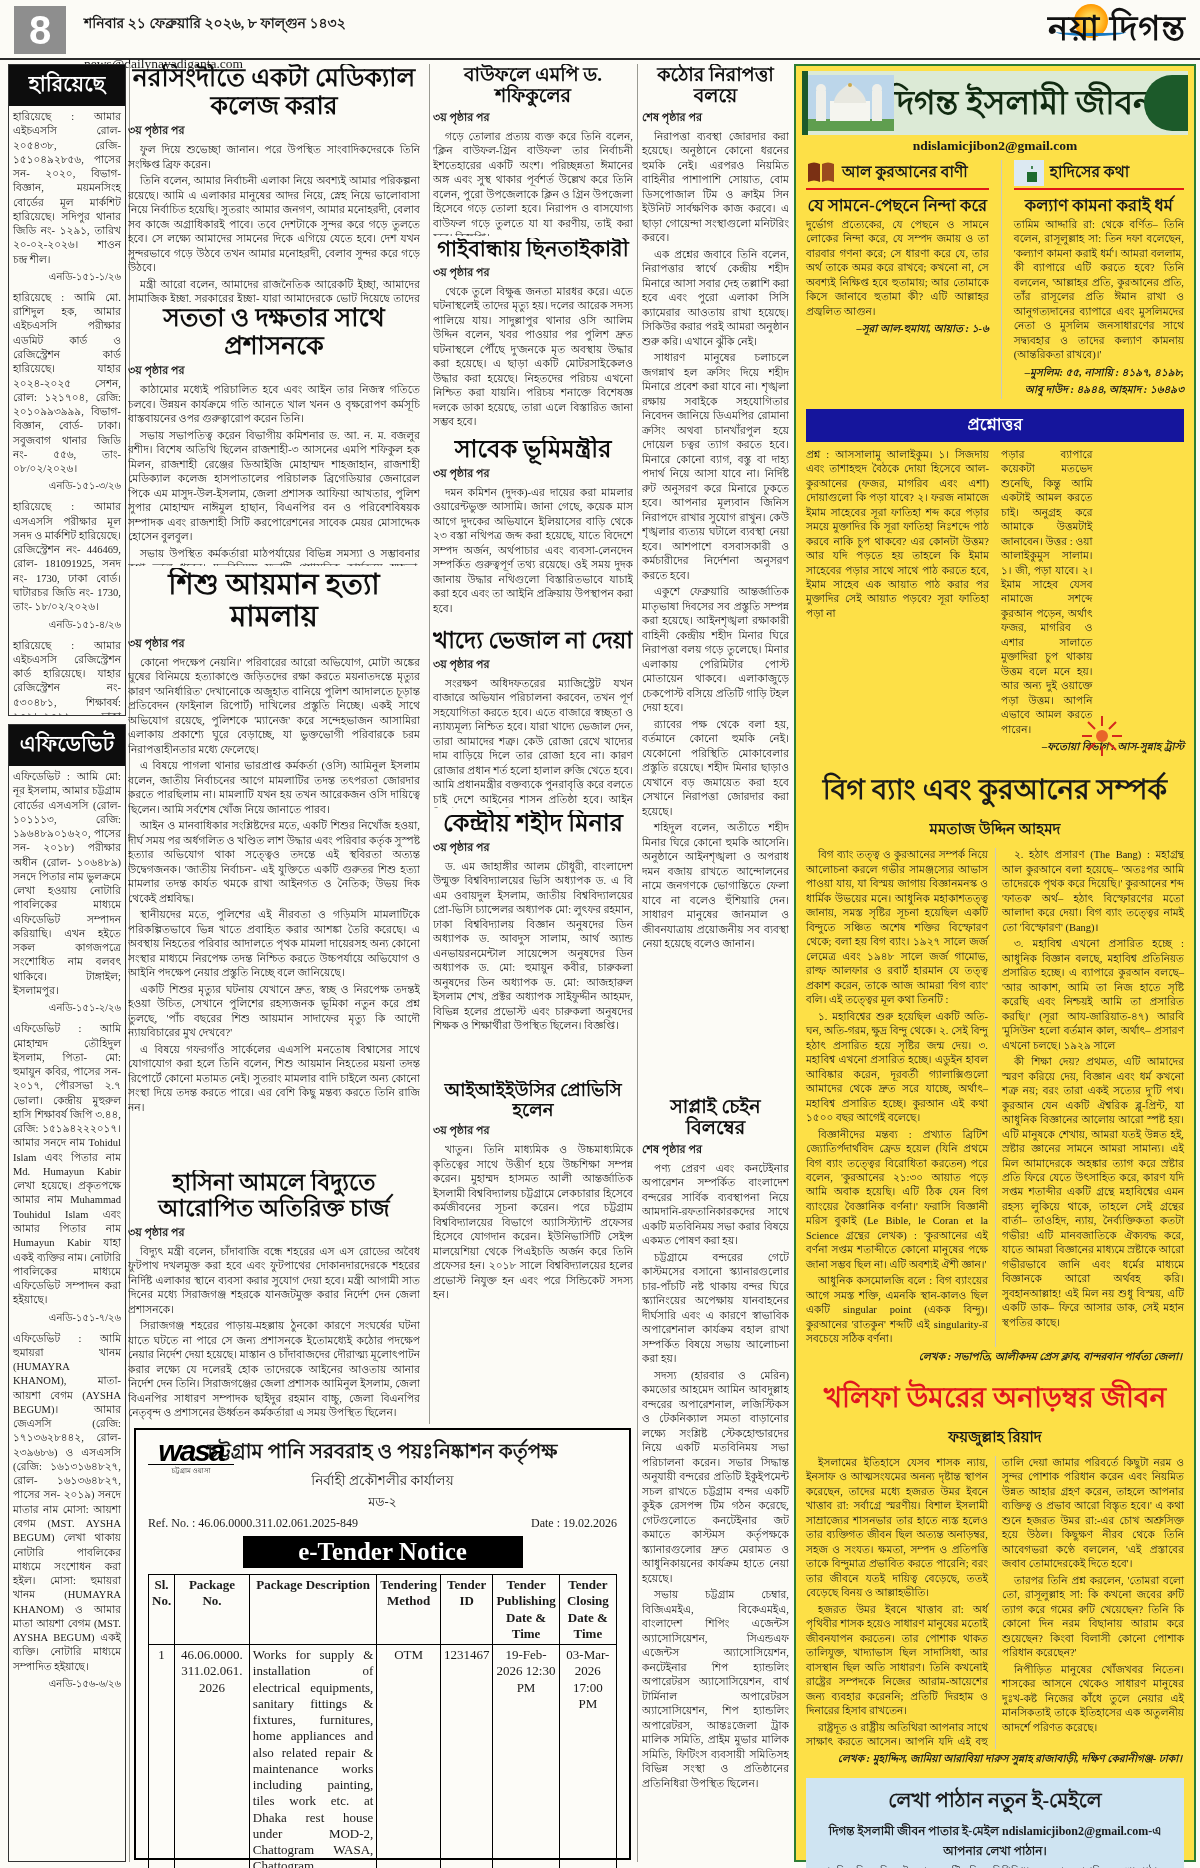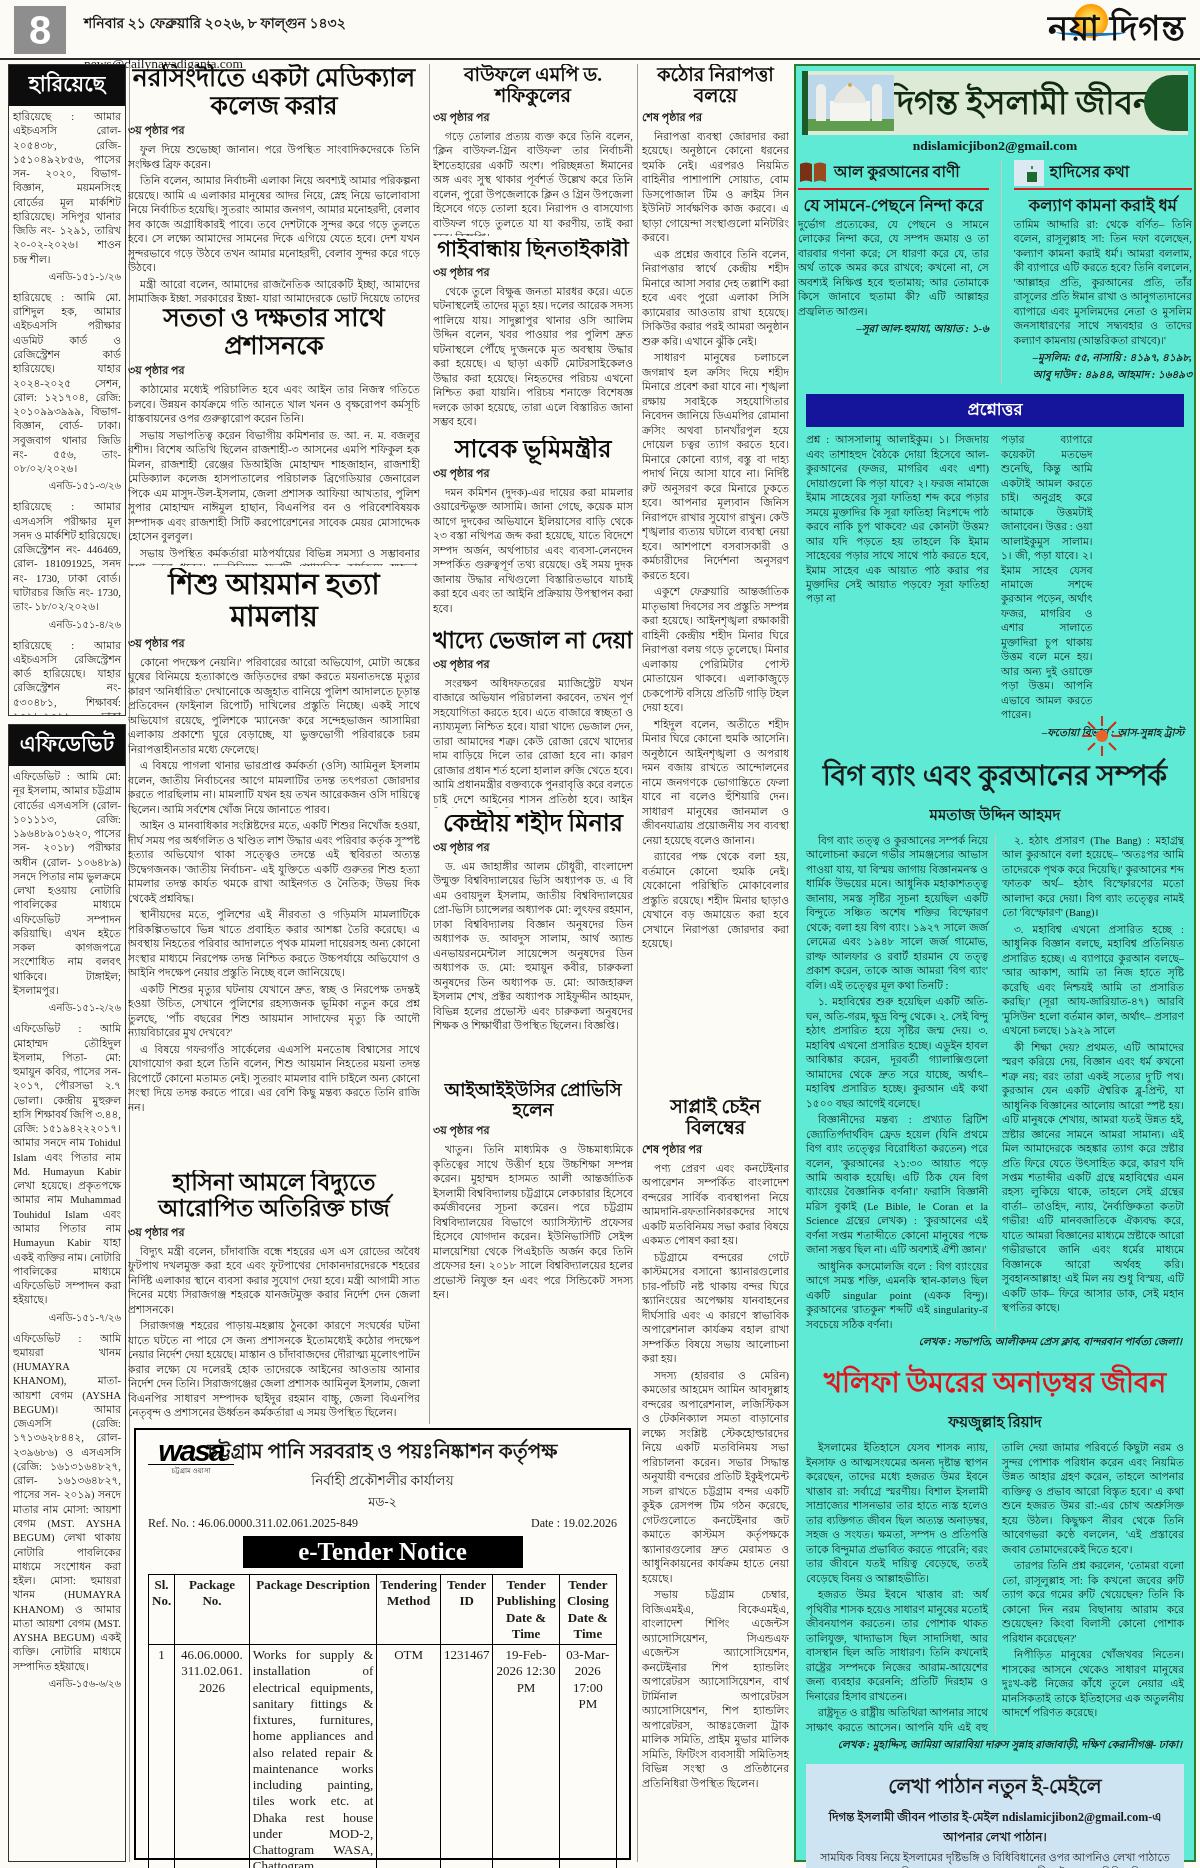--- a/index.html
+++ b/index.html
@@ -50,28 +50,28 @@
   .t-table { width:100%; border-collapse:collapse; font-size:13px; }
   .t-table th, .t-table td { border:1px solid #000; padding:2px 3px; text-align:center; vertical-align:top; line-height:1.25; }
   .t-table td.desc { text-align:justify; }
   .t-note { font-size:11.5px; text-align:justify; margin-top:5px; line-height:1.3; }
   .t-foot { display:flex; justify-content:space-between; margin-top:4px; }
   .t-codes { font-size:11.5px; display:flex; flex-direction:column; justify-content:space-between; height:86px; }
   .t-sign { text-align:center; font-size:11.5px; line-height:1.25; }
   .t-sign .name { font-weight:bold; font-size:12.5px; }
 
   
-  .islam { position:absolute; left:794px; top:64px; width:402px; height:1798px; border:2px solid #2e7d33; background:#5eead4; }
+  .islam { position:absolute; left:794px; top:64px; width:402px; height:1798px; border:2px solid #2e7d33; background:#fde047; }
   .i-band { position:relative; margin:5px 6px 0; height:64px; background:#dcead6; overflow:hidden; }
   .i-mosque { position:absolute; left:6px; top:4px; width:86px; height:56px; }
   .i-blob { position:absolute; right:0; top:4px; width:44px; height:56px; background:#1c5a2a; border-radius:30px 0 0 30px; }
   .i-strip { position:absolute; left:0; top:0; width:6px; height:64px; background:#1c5a2a; }
   .i-title { text-align:center; font-size:33px; font-weight:bold; line-height:64px; color:#102a10; padding-left:50px; }
   .i-email { text-align:center; font-size:13.5px; font-weight:bold; margin:3px 0 6px; }
-  .i-cols { display:flex; padding:0 2px; gap:12px; }
+  .i-cols { display:flex; padding:0 10px; gap:12px; }
   .i-half { width:50%; }
   .i-half + .i-half { border-left:1px solid #c9c9c0; padding-left:12px; }
   .sect-head { display:flex; align-items:flex-end; gap:6px; border-bottom:2px solid #e01818; padding-bottom:2px; }
   .sect-head .lbl { font-size:15.5px; font-weight:bold; }
   .sect-ico { width:30px; height:26px; display:inline-block; }
   .i-sub { text-align:center; font-size:16.5px; font-weight:bold; margin:6px 0 2px; line-height:1.2; }
   .i-body { font-size:10.5px; line-height:1.38; text-align:justify; }
   .i-attr { font-size:10.5px; font-weight:bold; font-style:italic; text-align:right; margin-top:2px; }
   .qa-banner { margin:10px 10px 6px; background:#15159c; color:#fff; text-align:center; font-size:16.5px; font-weight:bold; padding:3px 0; }
   .qa-row { display:flex; gap:12px; padding:0 10px; }
@@ -239,22 +239,22 @@
 
   <div class="col col4">
     <div class="art" style="height:1030px;">
       <h2 style="font-size:19px;">কঠোর নিরাপত্তা বলয়ে</h2>
       <div class="cont">শেষ পৃষ্ঠার পর</div>
       <div>
           <p>নিরাপত্তা ব্যবস্থা জোরদার করা হয়েছে। অনুষ্ঠানে কোনো ধরনের হুমকি নেই। এরপরও নিয়মিত বাহিনীর পাশাপাশি সোয়াত, বোম ডিসপোজাল টিম ও ক্রাইম সিন ইউনিট সার্বক্ষণিক কাজ করবে। এ ছাড়া গোয়েন্দা সংস্থাগুলো মনিটরিং করবে।</p>
           <p>এক প্রশ্নের জবাবে তিনি বলেন, নিরাপত্তার স্বার্থে কেন্দ্রীয় শহীদ মিনারে আসা সবার দেহ তল্লাশি করা হবে এবং পুরো এলাকা সিসি ক্যামেরার আওতায় রাখা হয়েছে। সিকিউর করার পরই আমরা অনুষ্ঠান শুরু করি। এখানে ঝুঁকি নেই।</p>
           <p>সাধারণ মানুষের চলাচলে জগন্নাথ হল ক্রসিং দিয়ে শহীদ মিনারে প্রবেশ করা যাবে না। শৃঙ্খলা রক্ষায় সবাইকে সহযোগিতার নিবেদন জানিয়ে ডিএমপির রোমানা ক্রসিং অথবা চানখাঁরপুল হয়ে দোয়েল চত্বর ত্যাগ করতে হবে। মিনারে কোনো ব্যাগ, বস্তু বা দাহ্য পদার্থ নিয়ে আসা যাবে না। নির্দিষ্ট রুট অনুসরণ করে মিনারে ঢুকতে হবে। আপনার মূল্যবান জিনিস নিরাপদে রাখার সুযোগ রাখুন। কেউ শৃঙ্খলার ব্যত্যয় ঘটালে ব্যবস্থা নেয়া হবে। আশপাশে বসবাসকারী ও কর্মচারীদের নির্দেশনা অনুসরণ করতে হবে।</p>
           <p>একুশে ফেব্রুয়ারি আন্তর্জাতিক মাতৃভাষা দিবসের সব প্রস্তুতি সম্পন্ন করা হয়েছে। আইনশৃঙ্খলা রক্ষাকারী বাহিনী কেন্দ্রীয় শহীদ মিনার ঘিরে নিরাপত্তা বলয় গড়ে তুলেছে। মিনার এলাকায় পেরিমিটার পোস্ট মোতায়েন থাকবে। এলাকাজুড়ে চেকপোস্ট বসিয়ে প্রতিটি গাড়ি টহল দেয়া হবে।</p>
+          <p>র‍্যাবের পক্ষ থেকে বলা হয়, বর্তমানে কোনো হুমকি নেই। যেকোনো পরিস্থিতি মোকাবেলার প্রস্তুতি রয়েছে। শহীদ মিনার ছাড়াও যেখানে বড় জমায়েত করা হবে সেখানে নিরাপত্তা জোরদার করা হয়েছে।</p>
           <p>শহিদুল বলেন, অতীতে শহীদ মিনার ঘিরে কোনো হুমকি আসেনি। অনুষ্ঠানে আইনশৃঙ্খলা ও অপরাধ দমন বজায় রাখতে আন্দোলনের নামে জনগণকে ভোগান্তিতে ফেলা যাবে না বলেও হুঁশিয়ারি দেন। সাধারণ মানুষের জানমাল ও জীবনযাত্রায় প্রয়োজনীয় সব ব্যবস্থা নেয়া হয়েছে বলেও জানান।</p>
-          <p>র‍্যাবের পক্ষ থেকে বলা হয়, বর্তমানে কোনো হুমকি নেই। যেকোনো পরিস্থিতি মোকাবেলার প্রস্তুতি রয়েছে। শহীদ মিনার ছাড়াও যেখানে বড় জমায়েত করা হবে সেখানে নিরাপত্তা জোরদার করা হয়েছে।</p>
         </div>
     </div>
     <div class="art" style="height:760px;">
       <h2 style="font-size:19px;">সাপ্লাই চেইন বিলম্বের</h2>
       <div class="cont">শেষ পৃষ্ঠার পর</div>
       <div>
           <p>পণ্য প্রেরণ এবং কনটেইনার অপারেশন সম্পর্কিত বাংলাদেশ বন্দরের সার্বিক ব্যবস্থাপনা নিয়ে আমদানি-রফতানিকারকদের সাথে একটি মতবিনিময় সভা করার বিষয়ে একমত পোষণ করা হয়।</p>
           <p>চট্টগ্রামে বন্দরের গেটে কাস্টমসের বসানো স্ক্যানারগুলোর চার-পাঁচটি নষ্ট থাকায় বন্দর ঘিরে স্ক্যানিংয়ের অপেক্ষায় যানবাহনের দীর্ঘসারি এবং এ কারণে স্বাভাবিক অপারেশনাল কার্যক্রম বহাল রাখা সম্পর্কিত বিষয়ে সভায় আলোচনা করা হয়।</p>
           <p>সদস্য (হারবার ও মেরিন) কমডোর আহমেদ আমিন আবদুল্লাহ বন্দরের অপারেশনাল, লজিস্টিকস ও টেকনিক্যাল সমতা বাড়ানোর লক্ষ্যে সংশ্লিষ্ট স্টেকহোল্ডারদের নিয়ে একটি মতবিনিময় সভা পরিচালনা করেন। সভার সিদ্ধান্ত অনুযায়ী বন্দরের প্রতিটি ইকুইপমেন্ট সচল রাখতে চট্টগ্রাম বন্দর একটি কুইক রেসপন্স টিম গঠন করেছে, গেটগুলোতে কনটেইনার জট কমাতে কাস্টমস কর্তৃপক্ষকে স্ক্যানারগুলোর দ্রুত মেরামত ও আধুনিকায়নের কার্যক্রম হাতে নেয়া হয়েছে।</p>
           <p>সভায় চট্টগ্রাম চেম্বার, বিজিএমইএ, বিকেএমইএ, বাংলাদেশ শিপিং এজেন্টস অ্যাসোসিয়েশন, সিএন্ডএফ এজেন্টস অ্যাসোসিয়েশন, কনটেইনার শিপ হ্যান্ডলিং অপারেটরস অ্যাসোসিয়েশন, বার্থ টার্মিনাল অপারেটরস অ্যাসোসিয়েশন, শিপ হ্যান্ডলিং অপারেটরস, আন্তঃজেলা ট্রাক মালিক সমিতি, প্রাইম মুভার মালিক সমিতি, ফিটিংস ব্যবসায়ী সমিতিসহ বিভিন্ন সংস্থা ও প্রতিষ্ঠানের প্রতিনিধিরা উপস্থিত ছিলেন।</p>

